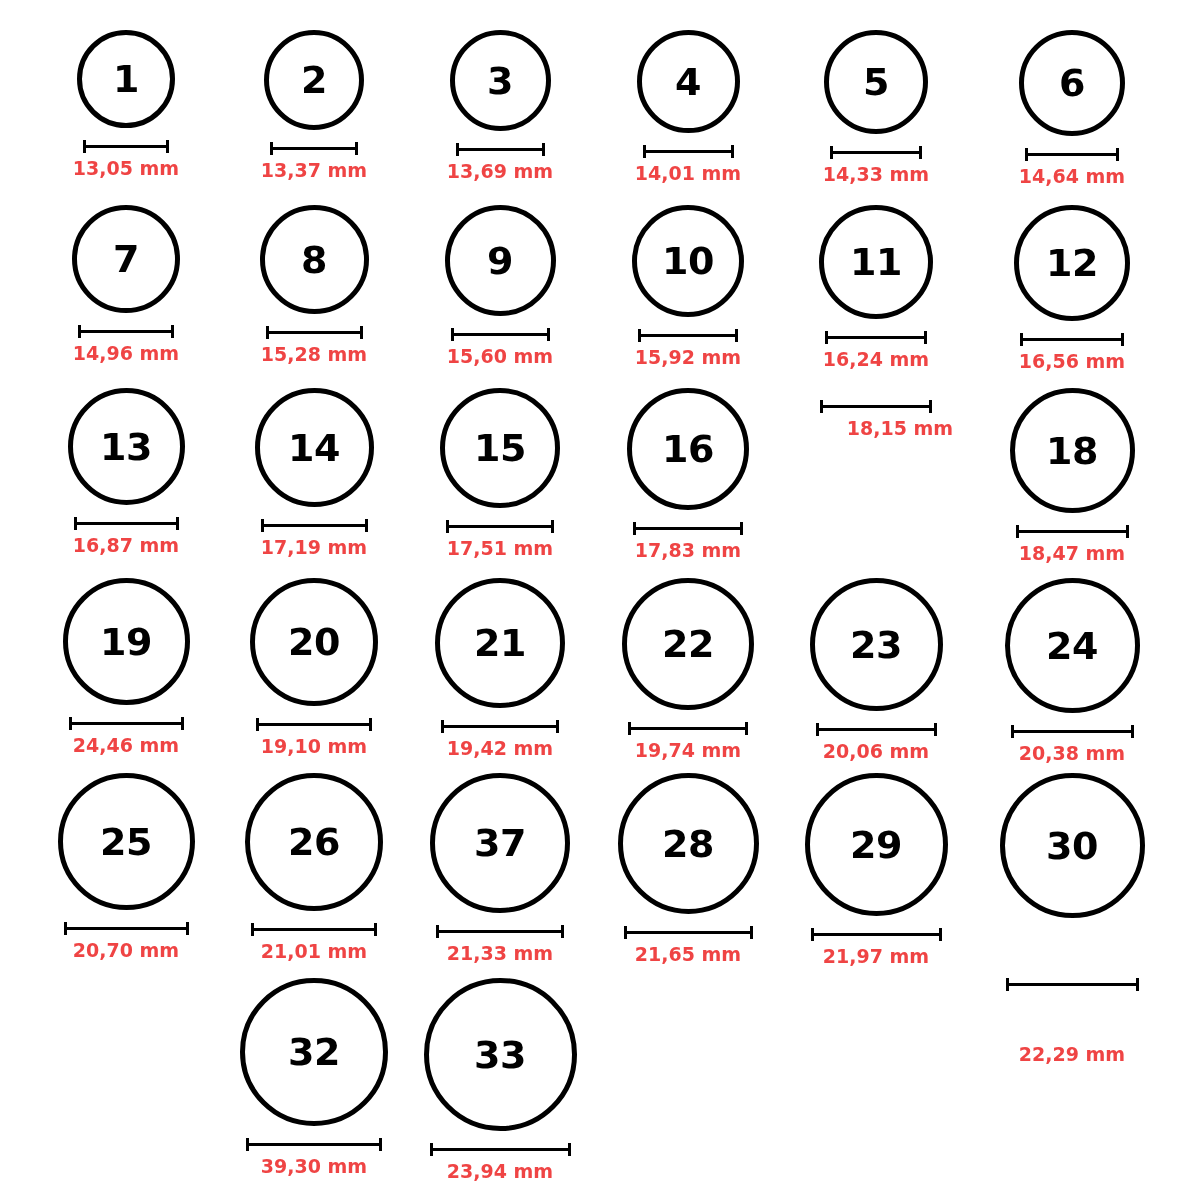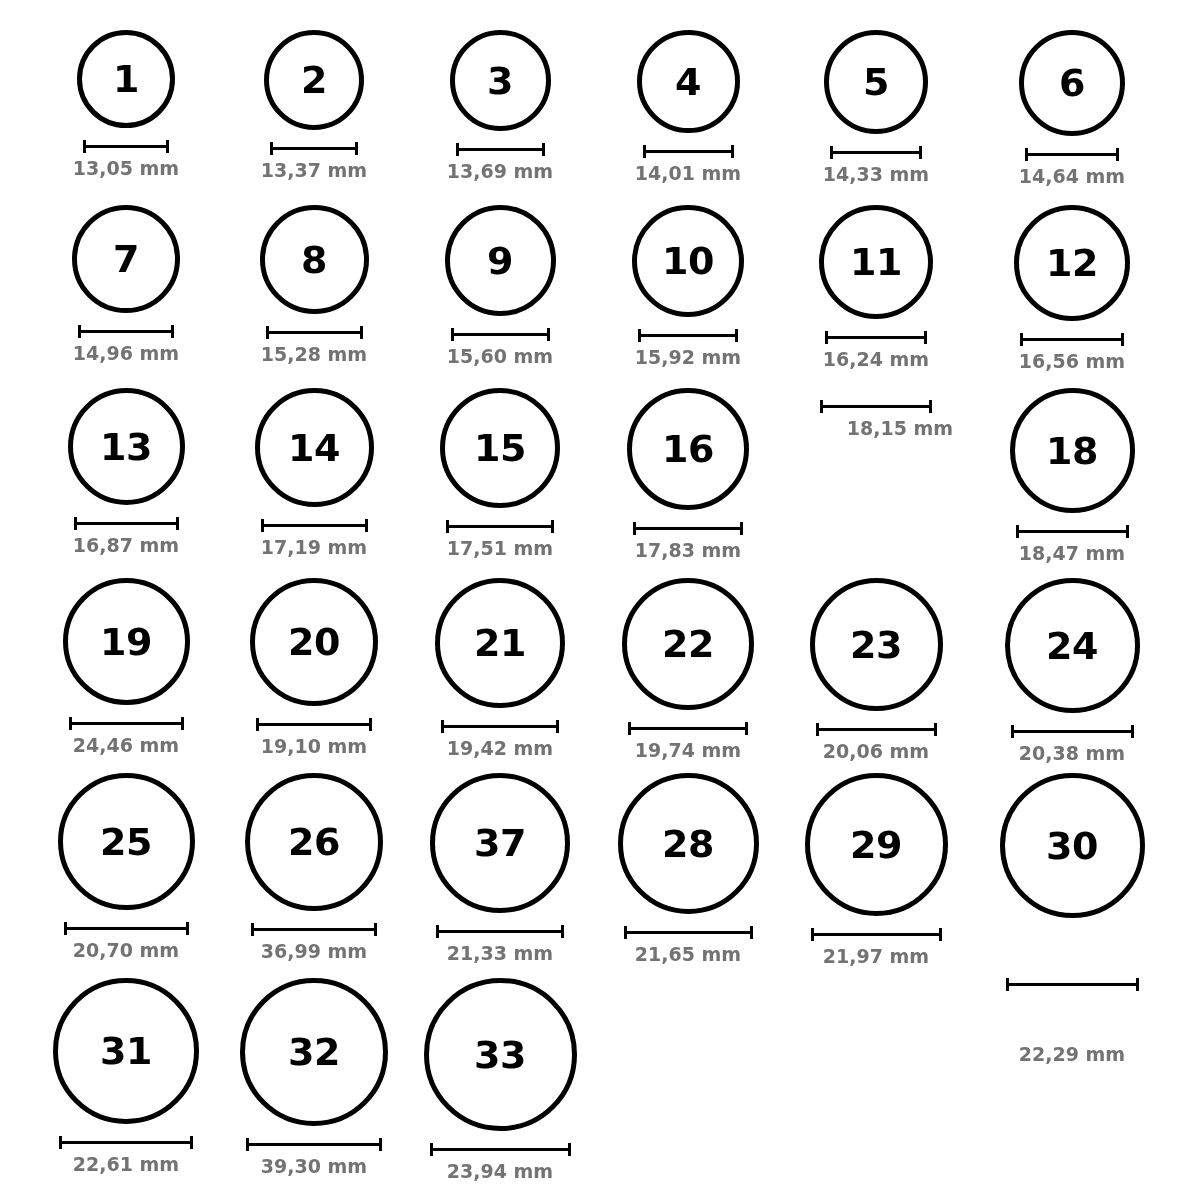--- a/index.html
+++ b/index.html
@@ -58,21 +58,21 @@
     top: 0;
     width: 3px;
     height: 13px;
     background: #000000;
   }
   .measure-bar .cap.left { left: 0; }
   .measure-bar .cap.right { right: 0; }
   .mm-label {
     font-size: 19px;
     font-weight: bold;
-    color: #737373;
+    color: #ef4444;
     white-space: nowrap;
     line-height: 1;
   }
 </style>
 </head>
 <body>
 
 <div id="chart">
     <div class="size-cell" style="left: 77px; top: 30px; width: 98px;">
       <div class="ring-circle" style="width: 98px; height: 98px; border-width: 5px;">
@@ -348,21 +348,21 @@
     </div>
     <div class="size-cell" style="left: 245px; top: 773px; width: 138px;">
       <div class="ring-circle" style="width: 138px; height: 138px; border-width: 5px;">
         <span class="ring-number" style="font-size: 38px;">26</span>
       </div>
       <div class="measure-bar" style="width: 126px; margin-top: 12px;">
         <span class="bar-line"></span>
         <span class="cap left"></span>
         <span class="cap right"></span>
       </div>
-      <div class="mm-label" style="margin-top: 7px;">36,99 mm</div>
+      <div class="mm-label" style="margin-top: 7px;">21,01 mm</div>
     </div>
     <div class="size-cell" style="left: 430px; top: 773px; width: 140px;">
       <div class="ring-circle" style="width: 140px; height: 140px; border-width: 5px;">
         <span class="ring-number" style="font-size: 38px;">37</span>
       </div>
       <div class="measure-bar" style="width: 128px; margin-top: 12px;">
         <span class="bar-line"></span>
         <span class="cap left"></span>
         <span class="cap right"></span>
       </div>
@@ -394,31 +394,20 @@
       <div class="ring-circle" style="width: 145px; height: 145px; border-width: 5px;">
         <span class="ring-number" style="font-size: 38px;">30</span>
       </div>
       <div class="measure-bar" style="width: 133px; margin-top: 12px;">
         <span class="bar-line"></span>
         <span class="cap left"></span>
         <span class="cap right"></span>
       </div>
       <div class="mm-label" style="margin-top: 7px;">22,29 mm</div>
     </div>
-    <div class="size-cell" style="left: 53px; top: 978px; width: 146px;">
-      <div class="ring-circle" style="width: 146px; height: 146px; border-width: 5px;">
-        <span class="ring-number" style="font-size: 38px;">31</span>
-      </div>
-      <div class="measure-bar" style="width: 134px; margin-top: 12px;">
-        <span class="bar-line"></span>
-        <span class="cap left"></span>
-        <span class="cap right"></span>
-      </div>
-      <div class="mm-label" style="margin-top: 7px;">22,61 mm</div>
-    </div>
     <div class="size-cell" style="left: 240px; top: 978px; width: 148px;">
       <div class="ring-circle" style="width: 148px; height: 148px; border-width: 5px;">
         <span class="ring-number" style="font-size: 38px;">32</span>
       </div>
       <div class="measure-bar" style="width: 136px; margin-top: 12px;">
         <span class="bar-line"></span>
         <span class="cap left"></span>
         <span class="cap right"></span>
       </div>
       <div class="mm-label" style="margin-top: 7px;">39,30 mm</div>

